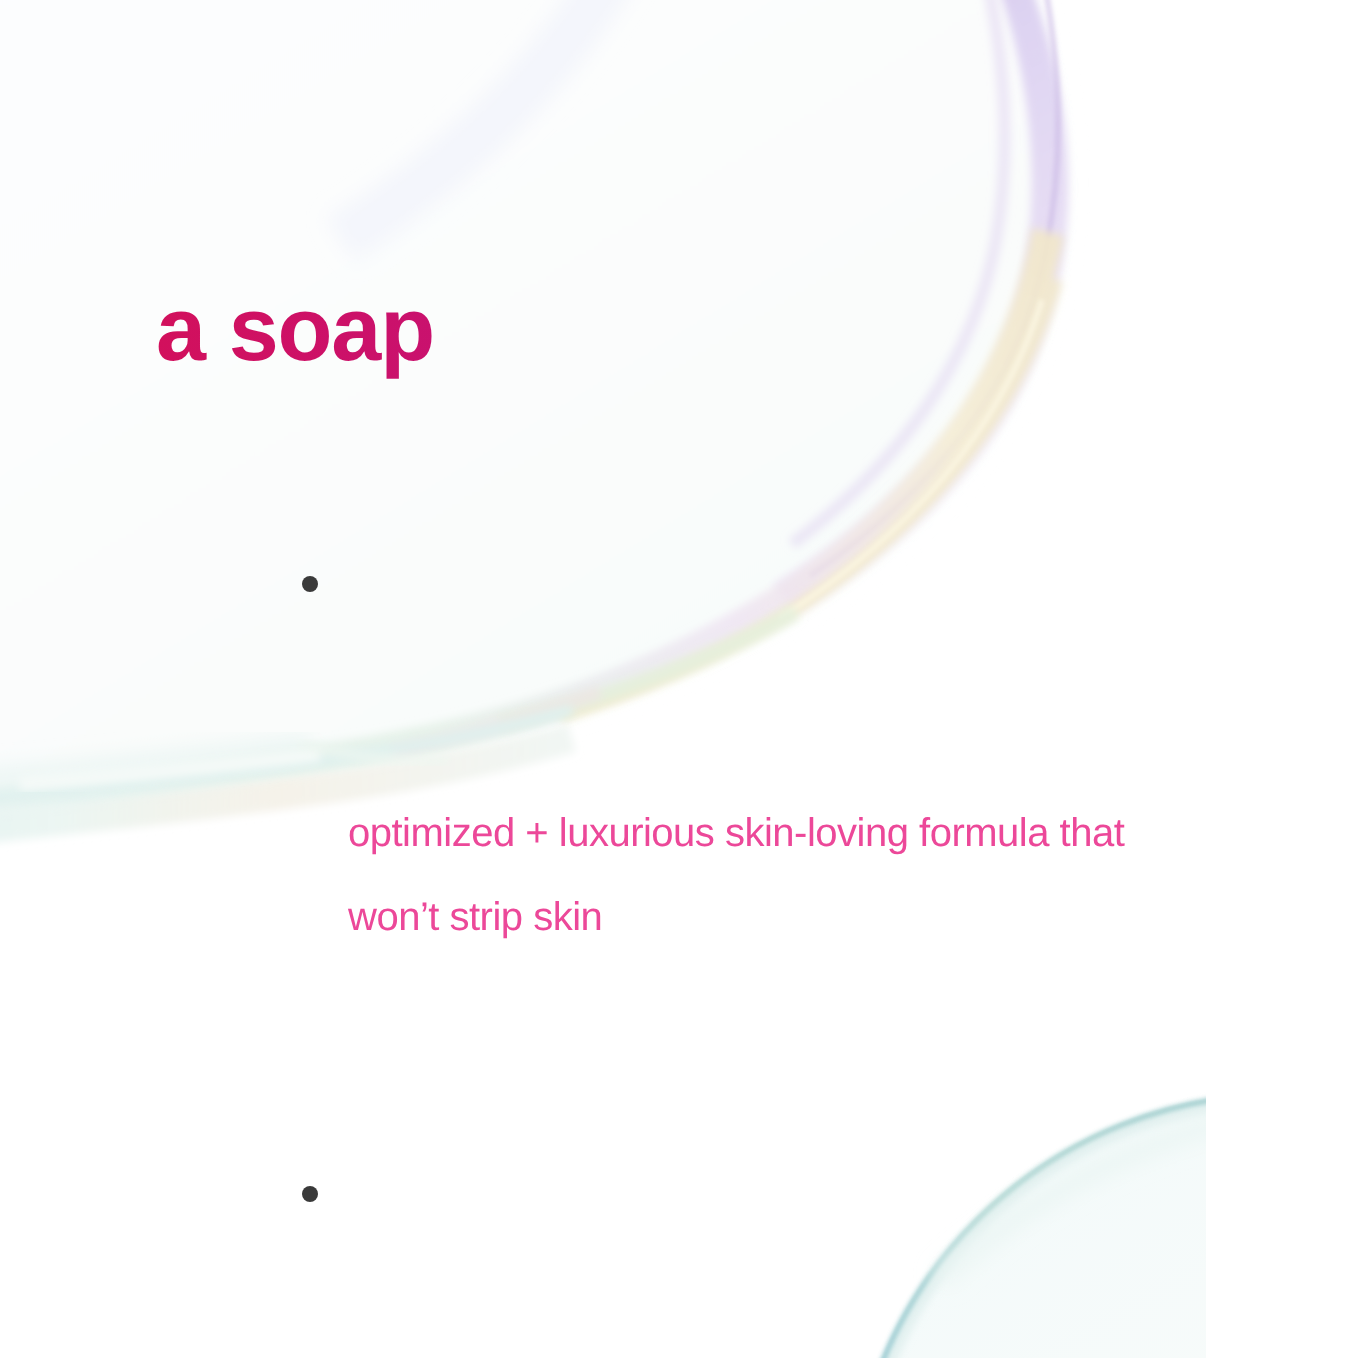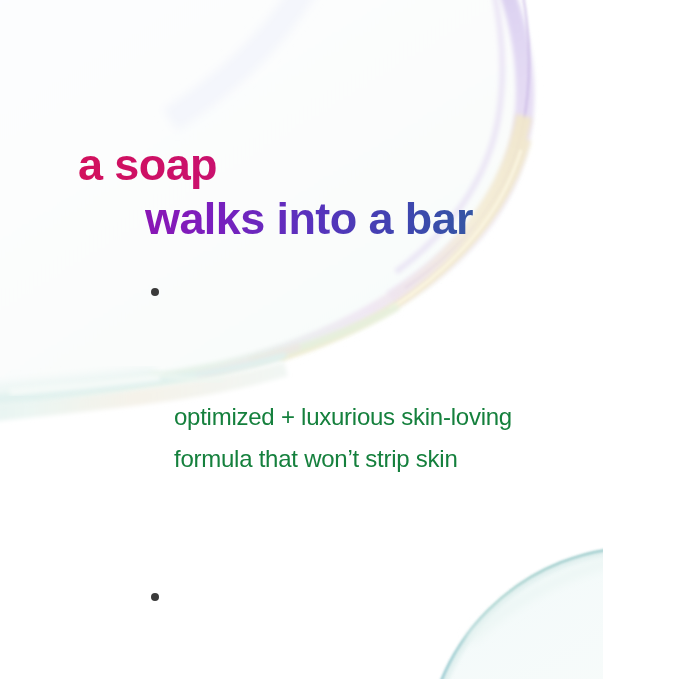--- a/index.html
+++ b/index.html
@@ -75,25 +75,25 @@
     width: 420px;
     margin: 0;
     padding: 0;
     list-style: none;
   }
 
   .bullet-item {
     position: relative;
     padding-left: 28px;
     margin: 0 0 11px 0;
-    font-size: 24px;
+    font-size: 20px;
     line-height: 42px;
     font-weight: 400;
     letter-spacing: -0.25px;
-    color: #15803d;
+    color: #ec4899;
     white-space: pre-wrap;
   }
 
   .bullet-item:last-child {
     margin-bottom: 0;
   }
 
   .bullet-dot {
     position: absolute;
     left: 5px;
@@ -244,21 +244,20 @@
       </g>
 
       <path d="M 640 620 C 660 612, 674 608, 679 606" fill="none" stroke="#dfeaf4" stroke-opacity="0.5" stroke-width="7" filter="url(#softBlur)"></path>
     </g>
   </svg>
 
   <div class="content">
 
     <div class="headline">
       <span class="headline-line headline-line-1">a soap</span>
-      <span class="headline-line headline-line-2">walks into a bar</span>
     </div>
 
     <ul class="bullets">
       <li class="bullet-item">
         <span class="bullet-dot"></span>
         <span class="bullet-text">optimized + luxurious skin-loving formula that won’t strip skin</span>
       </li>
       <li class="bullet-item">
         <span class="bullet-dot"></span>
         

